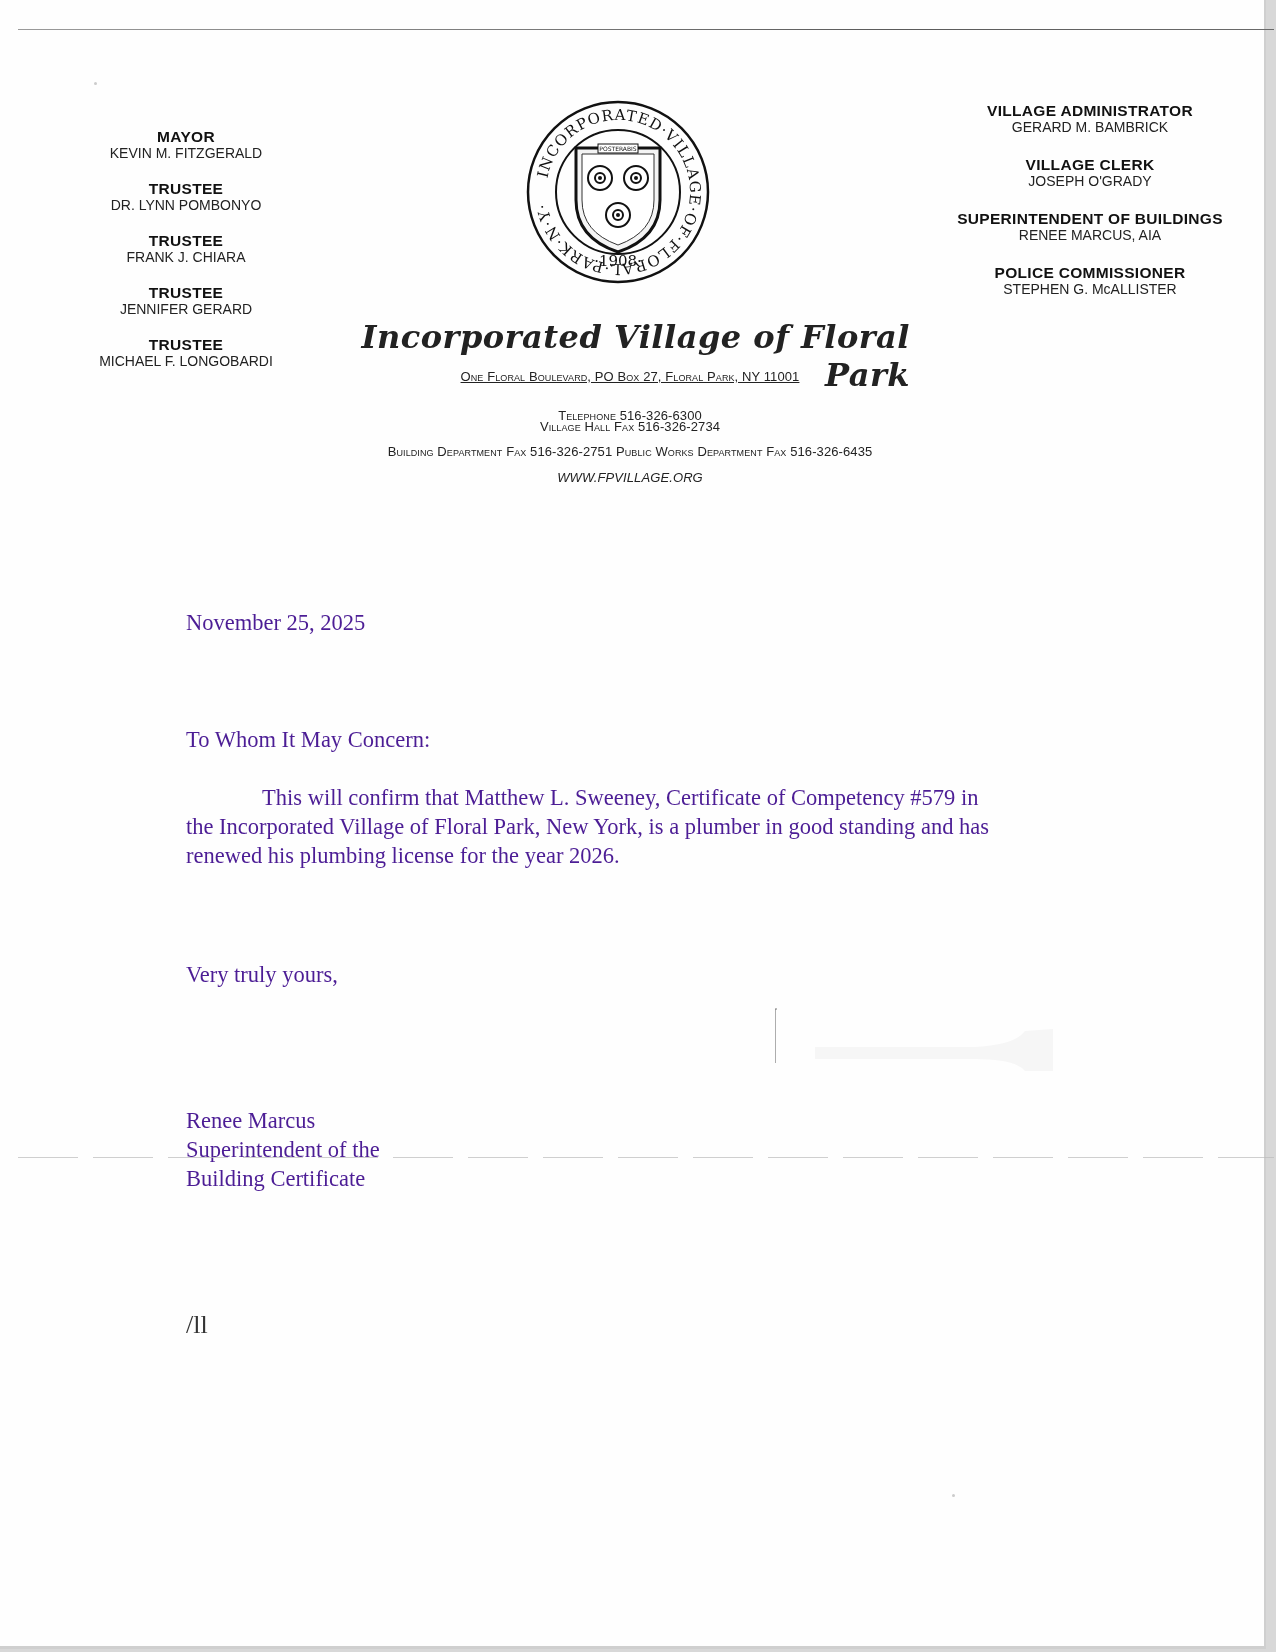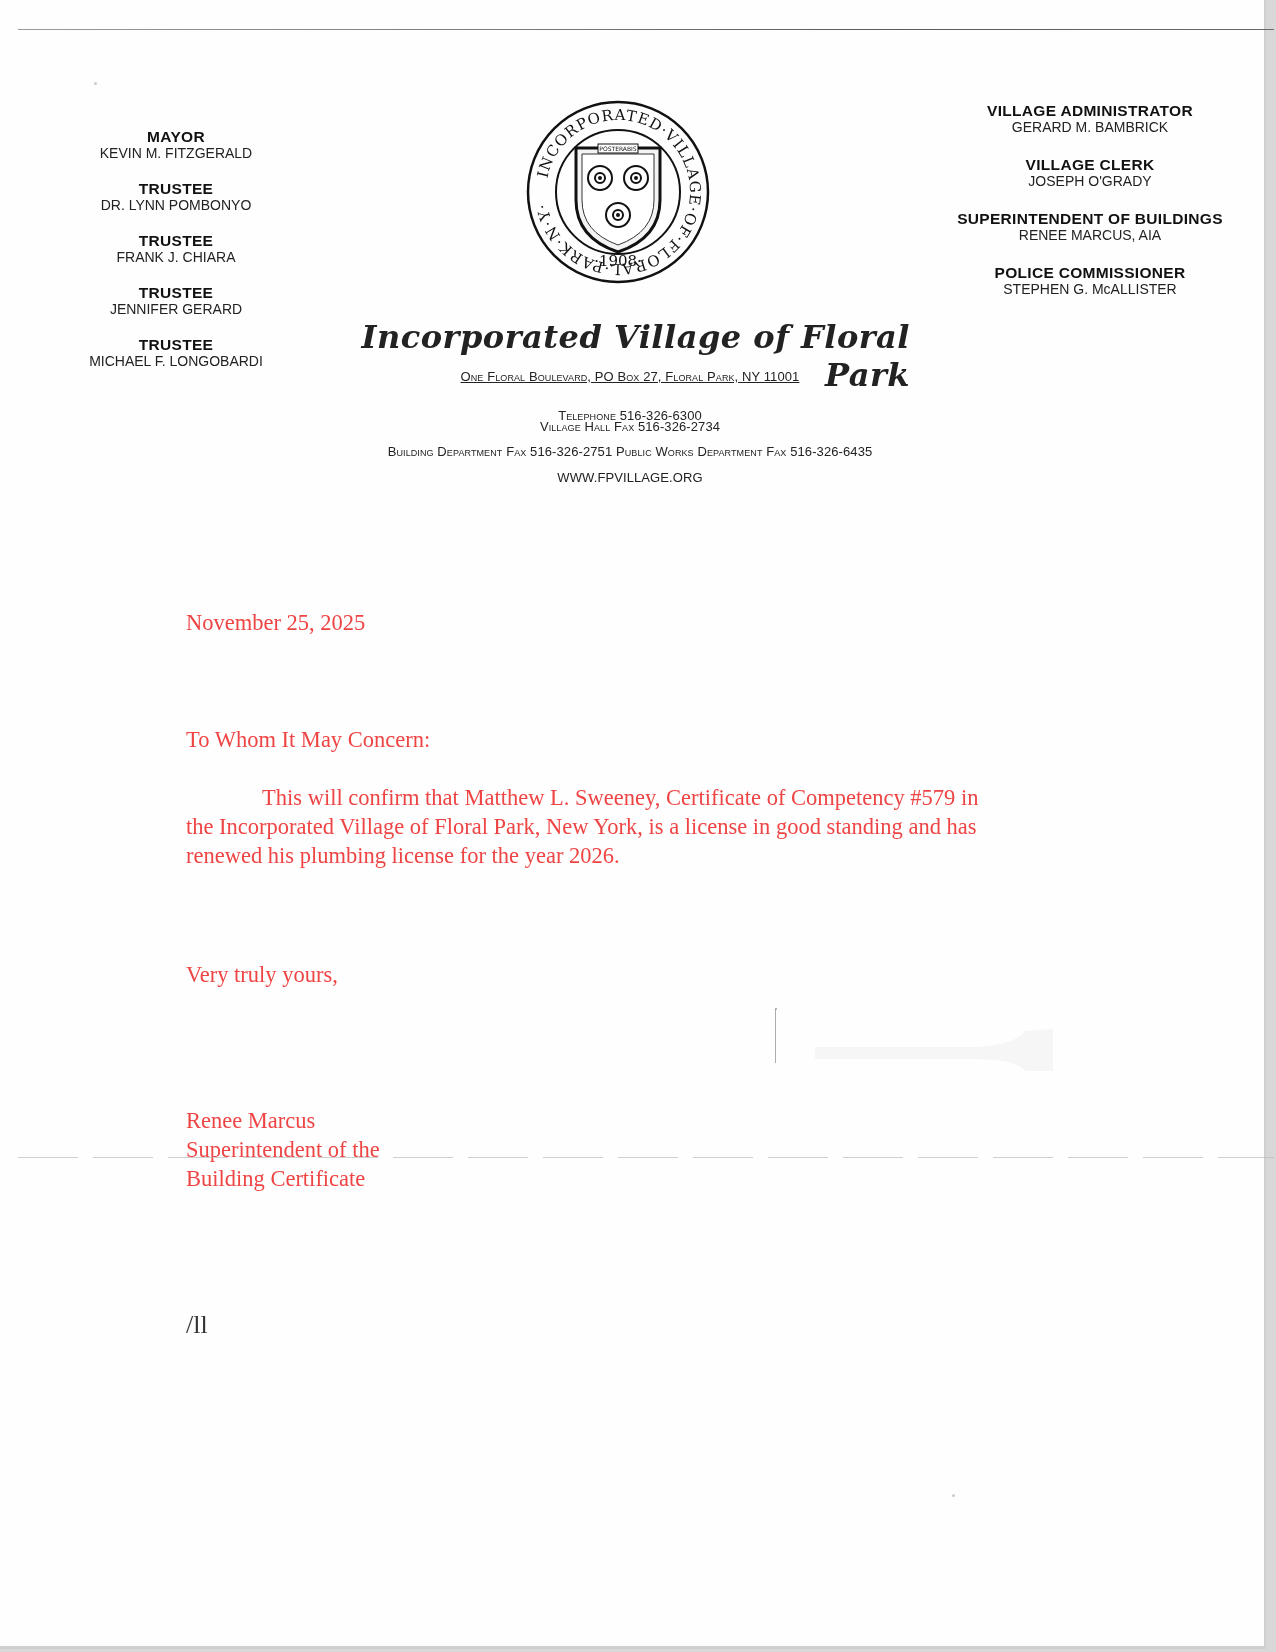--- a/index.html
+++ b/index.html
@@ -22,38 +22,38 @@
       background: linear-gradient(to right, #9a9a9a, #7a7a7a 40%, #5a5a5a 70%, #6a6a6a);
     }
     .fold-line {
       position: absolute; left: 18px; top: 1157px; width: 1256px; height: 1px;
       background: repeating-linear-gradient(to right, #bbb 0 60px, transparent 60px 75px);
       opacity: .7;
     }
     .col { position: absolute; text-align: center; color: #111; }
     .col .role { font-weight: bold; font-size: 15.5px; letter-spacing: .3px; line-height: 18px; }
     .col .person { font-size: 14px; line-height: 15px; margin-bottom: 19px; color: #222; }
-    .left-col { left: 76px; top: 128px; width: 200px; }
+    .left-col { left: 86px; top: 128px; width: 200px; }
     .right-col { left: 925px; top: 102px; width: 330px; }
     .right-col .person { margin-bottom: 21px; }
     .seal {
       position: absolute; left: 526px; top: 100px; width: 184px; height: 184px;
     }
     .org-name {
       position: absolute; left: 340px; top: 318px; width: 570px; text-align: right;
       font-family: "DejaVu Serif", serif; font-style: italic; font-weight: bold;
       font-size: 32px; color: #222; letter-spacing: .5px;
     }
     .addr {
       position: absolute; left: 300px; width: 660px; text-align: center;
       font-size: 13px; color: #222; font-variant: small-caps; letter-spacing: .1px;
     }
     .letter {
       position: absolute; left: 186px; font-family: "Liberation Serif", serif;
-      font-size: 22.5px; color: #ef4444; line-height: 29px;
+      font-size: 22.5px; color: #4c1d95; line-height: 29px;
     }
     .body-text { width: 900px; }
     .body-text .indent { padding-left: 76px; }
     .sig-mark {
       position: absolute; left: 775px; top: 1007px; width: 280px; height: 66px;
     }
     .ref { position: absolute; left: 186px; top: 1310px; font-family: "Liberation Serif", serif; font-size: 26px; color: #333; }
     .speck { position:absolute; background:#ccc; border-radius:50%; }
   </style>
 </head>
@@ -116,21 +116,21 @@
           <circle cx="92" cy="115" r="2"></circle>
       </g>
     </svg>
   </div>
 
   <div class="org-name">Incorporated Village of Floral Park</div>
   <div class="addr" style="top:369px;text-decoration:underline;">One Floral Boulevard, PO Box 27, Floral Park, NY  11001</div>
   <div class="addr" style="top:408px;">Telephone 516-326-6300</div>
   <div class="addr" style="top:419px;">Village Hall Fax 516-326-2734</div>
   <div class="addr" style="top:444px;">Building Department Fax 516-326-2751   Public Works Department Fax 516-326-6435</div>
-  <div class="addr" style="top:470px; font-variant: normal;">WWW.FPVILLAGE.ORG</div>
+  <div class="addr" style="top:470px; font-variant: normal; font-style: italic;">WWW.FPVILLAGE.ORG</div>
 
   <div class="col right-col">
     <div>
       <div class="role">VILLAGE ADMINISTRATOR</div>
       <div class="person">GERARD M. BAMBRICK</div>
     </div>
     <div>
       <div class="role">VILLAGE CLERK</div>
       <div class="person">JOSEPH O'GRADY</div>
     </div>
@@ -141,21 +141,21 @@
     <div>
       <div class="role">POLICE COMMISSIONER</div>
       <div class="person">STEPHEN G. McALLISTER</div>
     </div>
   </div>
 
   <div class="letter" style="top:608px;">November 25, 2025</div>
   <div class="letter" style="top:725px;">To Whom It May Concern:</div>
   <div class="letter body-text" style="top:783px;">
     <div class="indent">This will confirm that Matthew L. Sweeney, Certificate of Competency #579 in</div>
-    <div>the Incorporated Village of Floral Park, New York, is a license in good standing and has</div>
+    <div>the Incorporated Village of Floral Park, New York, is a plumber in good standing and has</div>
     <div>renewed his plumbing license for the year 2026.</div>
   </div>
   <div class="letter" style="top:960px;">Very truly yours,</div>
 
   <div class="sig-mark">
     <svg width="280" height="66" viewBox="0 0 280 66">
       <path d="M2,2 L0,2 L0,56" fill="none" stroke="#777" stroke-width="1.2"></path>
       <path d="M40,40 L200,40 Q240,38 250,24 L278,22 L278,64 L250,64 Q240,52 200,52 L40,52" fill="#f6f6f6" stroke="none"></path>
     </svg>
   </div>

